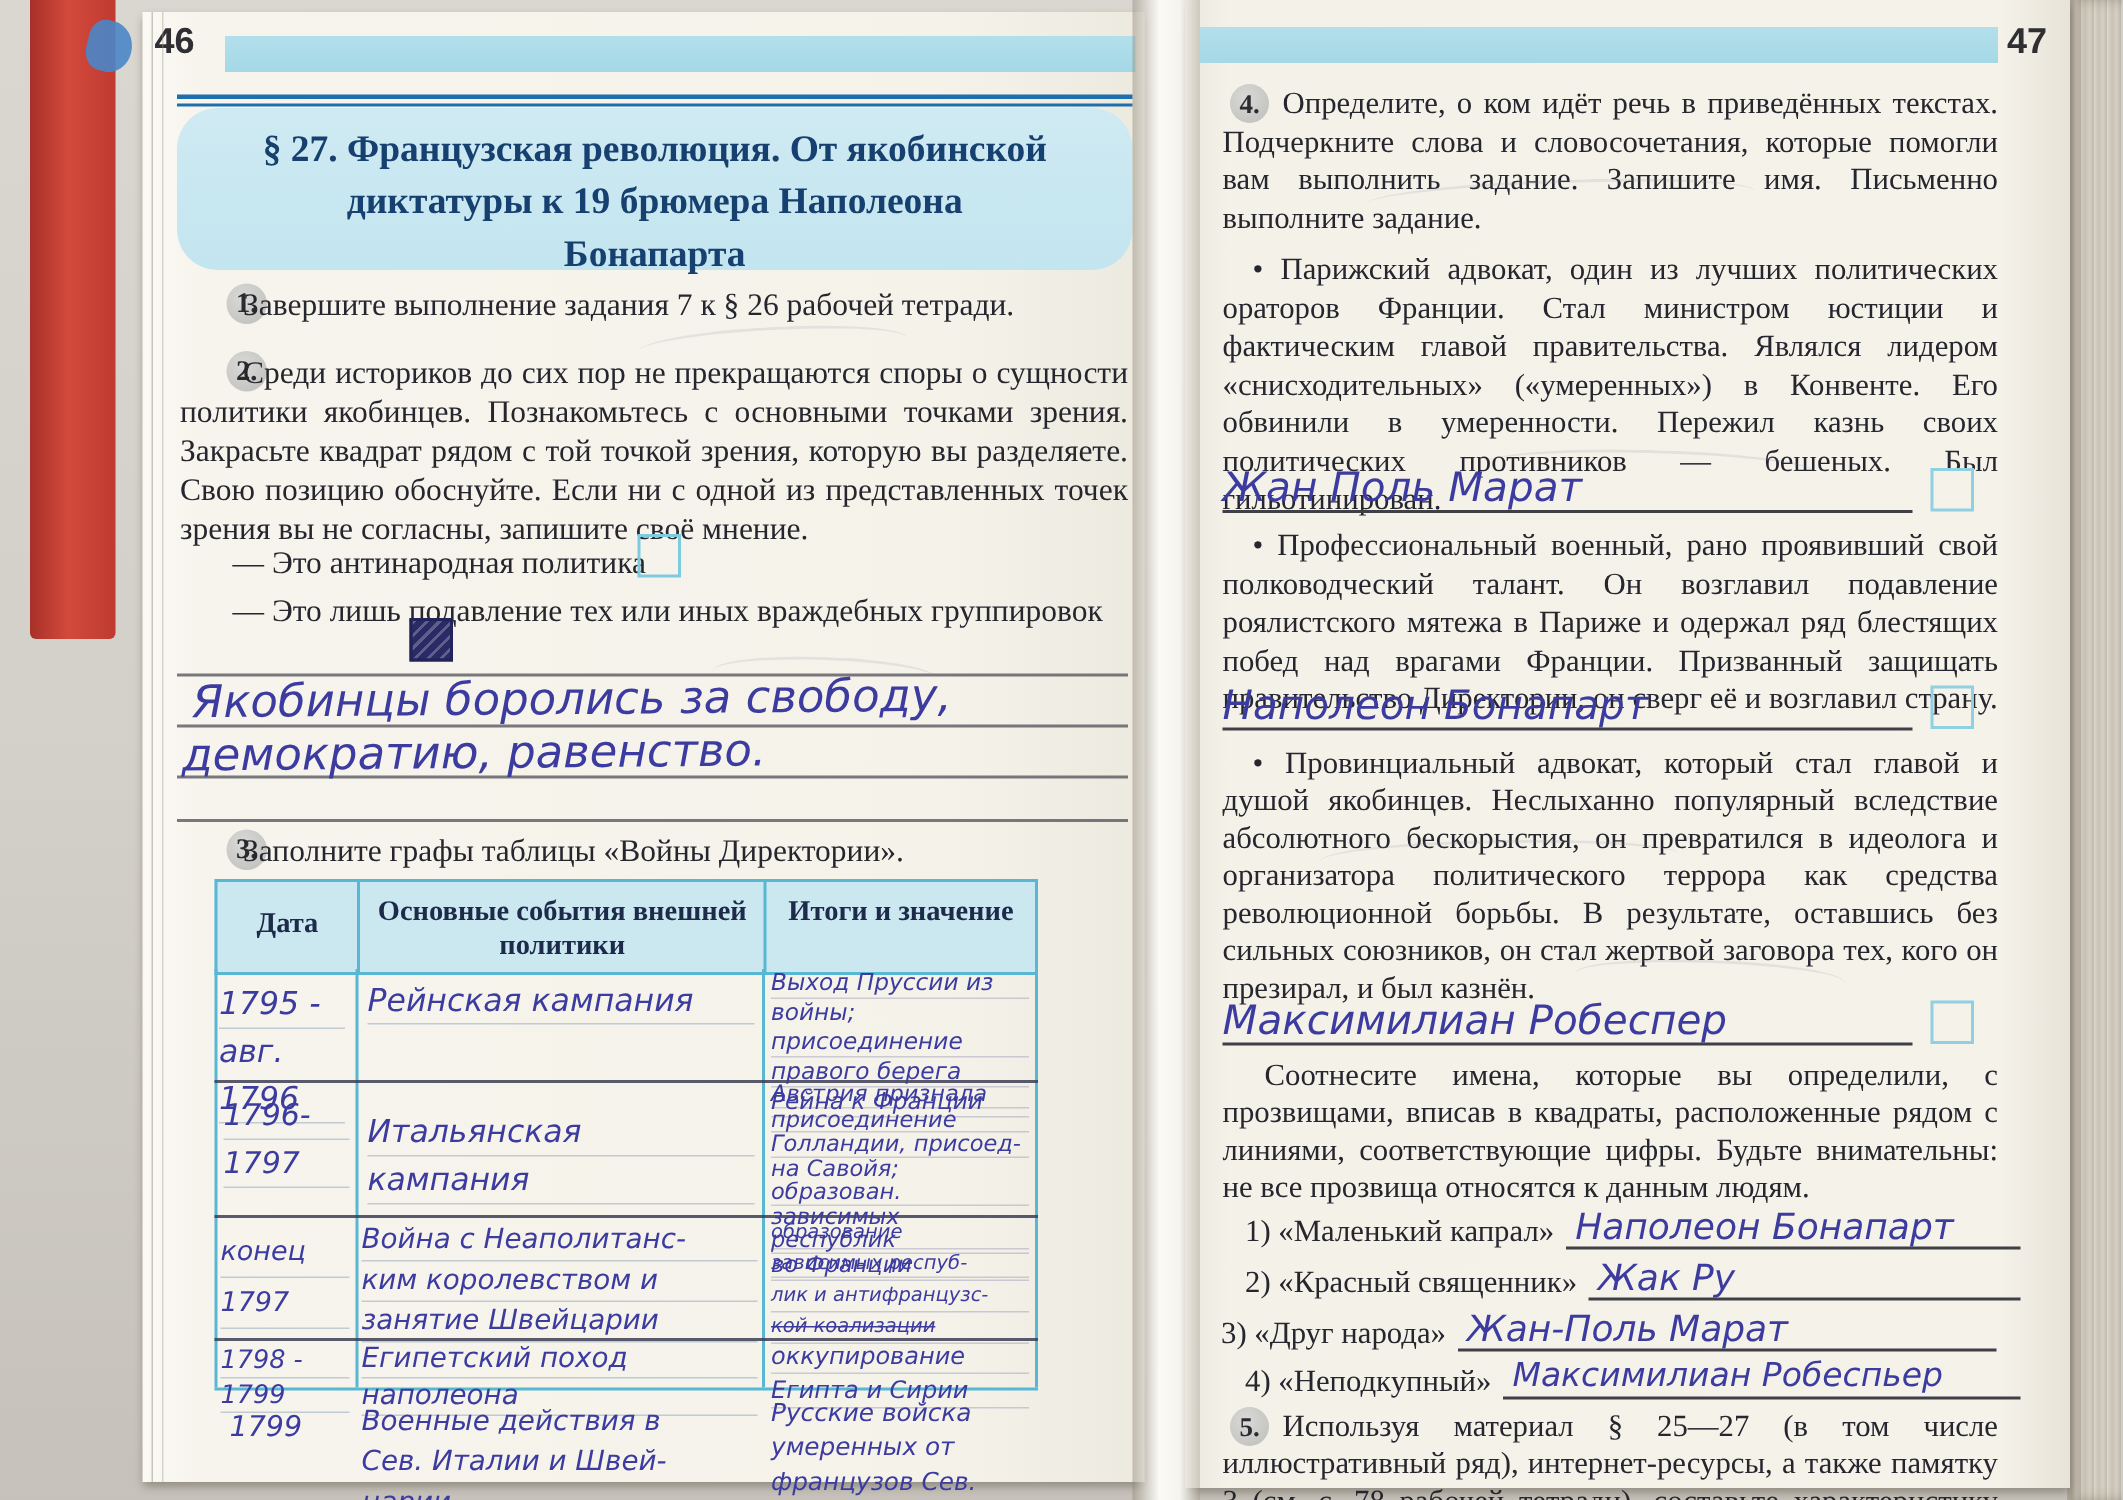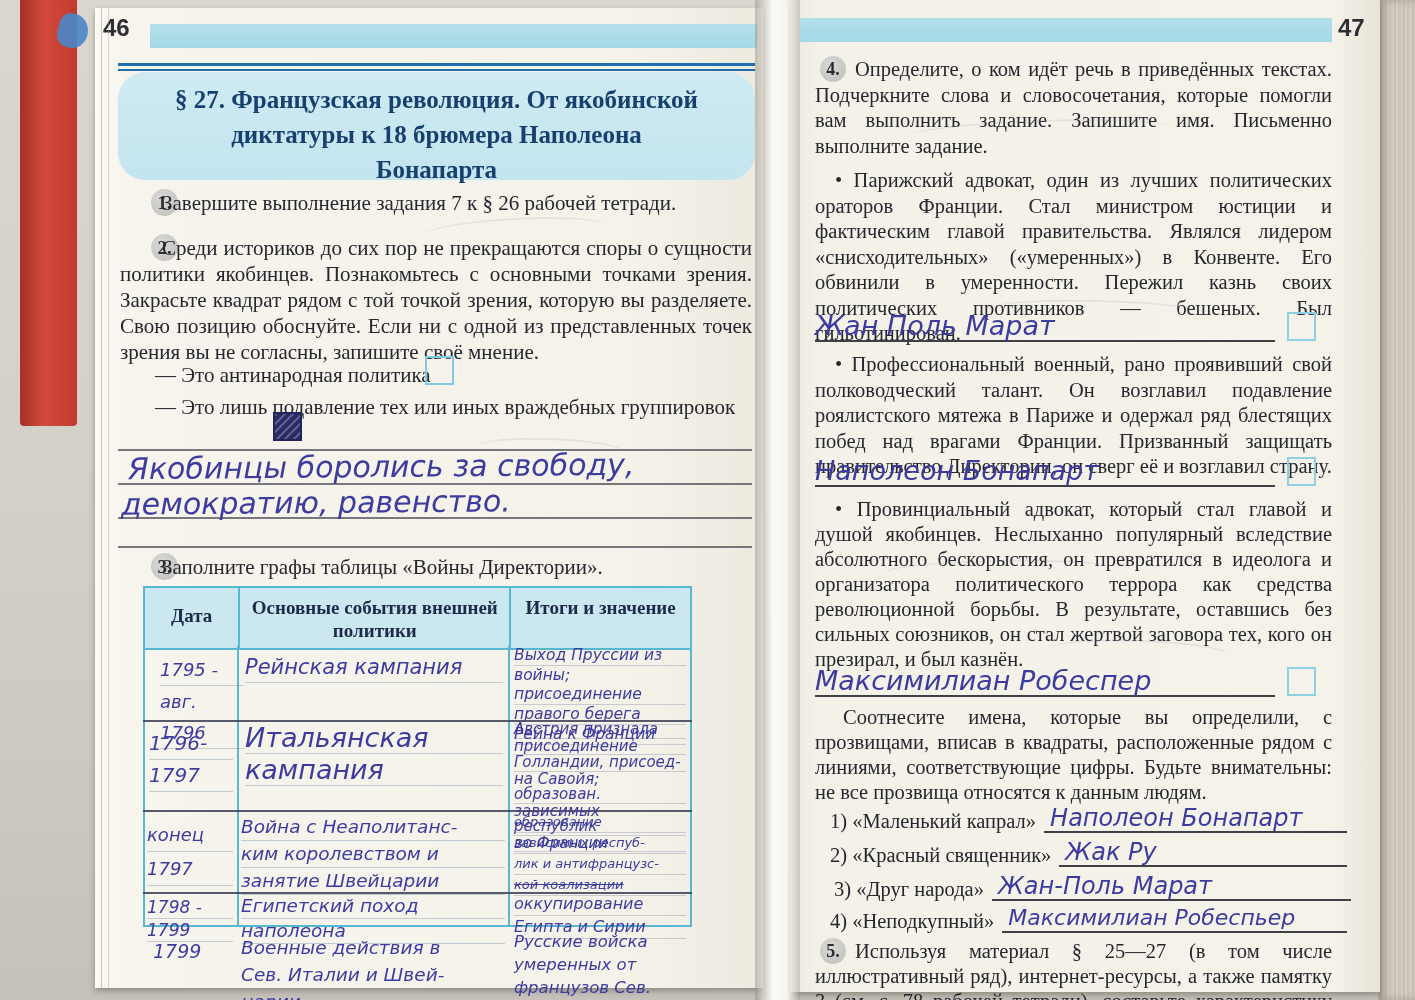--- a/index.html
+++ b/index.html
@@ -73,21 +73,21 @@
   <div class="page page-left">
     <div class="pagenum" style="left:8px;top:6px;">46</div>
     <div class="band" style="left:55px;top:16px;width:607px;"></div>
 
     <div class="dline" style="left:23px;top:55px;width:637px;height:3px;"></div>
     <div class="dline" style="left:23px;top:61px;width:637px;height:1.5px;"></div>
 
     <div class="titleband">
       <div>
         <span>§ 27. Французская революция. От якобинской</span>
-        <span>диктатуры к 18 брюмера Наполеона</span>
+        <span>диктатуры к 19 брюмера Наполеона</span>
         <span>Бонапарта</span>
       </div>
     </div>
 
     <div class="badge" style="left:56px;top:181px;">1.</div>
     <div class="p" style="left:25px;top:182px;width:632px;font-size:21px;line-height:27px;text-indent:42px;">Завершите выполнение задания 7 к § 26 рабочей тетради.</div>
 
     <div class="badge" style="left:56px;top:226px;">2.</div>
     <div class="p" style="left:25px;top:227px;width:632px;font-size:21px;line-height:26px;text-indent:42px;">Среди историков до сих пор не прекращаются споры о сущности политики якобинцев. Познакомьтесь с основными точками зрения. Закрасьте квадрат рядом с той точкой зрения, которую вы разделяете. Свою позицию обоснуйте. Если ни с одной из представленных точек зрения вы не согласны, запишите своё мнение.</div>
 
@@ -118,39 +118,39 @@
       <div class="vline" style="left:0;top:60px;height:279px;"></div>
       <div class="vline" style="left:94px;top:60px;height:279px;"></div>
       <div class="vline" style="left:365px;top:60px;height:279px;"></div>
       <div class="vline" style="left:547px;top:60px;height:279px;"></div>
       <div style="position:absolute;left:0;top:339px;width:549px;height:2px;background:#58b7d3;"></div>
 
       <div class="hpen" style="left:0;top:134px;width:549px;"></div>
       <div class="hpen" style="left:0;top:224px;width:549px;"></div>
       <div class="hpen" style="left:0;top:306px;width:549px;"></div>
 
-      <div class="cell hw" style="left:17px;top:68px;width:84px;font-size:18px;line-height:31px;">
+      <div class="cell hw" style="left:3px;top:68px;width:84px;font-size:21px;line-height:31px;">
         <span>1795 -</span>
         <span>авг. 1796</span>
       </div>
       <div class="cell hw" style="left:102px;top:66px;width:258px;font-size:21px;line-height:30px;">
         <span>Рейнская кампания</span>
       </div>
       <div class="cell hw small" style="left:371px;top:60px;width:172px;font-size:15.5px;line-height:19px;">
         <span>Выход Пруссии из</span>
         <span>войны; присоединение</span>
         <span>правого берега</span>
         <span>Рейна к Франции</span>
       </div>
 
       <div class="cell hw" style="left:6px;top:142px;width:84px;font-size:20px;line-height:31px;">
         <span>1796-</span>
         <span>1797</span>
       </div>
-      <div class="cell hw" style="left:102px;top:136px;width:258px;font-size:27px;line-height:31px;">
+      <div class="cell hw" style="left:102px;top:153px;width:258px;font-size:21px;line-height:31px;">
         <span>Итальянская</span>
         <span>кампания</span>
       </div>
       <div class="cell hw small" style="left:371px;top:136px;width:172px;font-size:15px;line-height:15.5px;">
         <span>Австрия признала</span>
         <span>присоединение</span>
         <span>Голландии, присоед-</span>
         <span>на Савойя; образован.</span>
         <span>зависимых республик</span>
         <span>во Франции</span>
@@ -233,21 +233,21 @@
     <div class="p" style="left:25px;top:705px;width:517px;font-size:20.5px;line-height:25px;text-indent:28px;">Соотнесите имена, которые вы определили, с прозвищами, вписав в квадраты, расположенные рядом с линиями, соответствующие цифры. Будьте внимательны: не все прозвища относятся к данным людям.</div>
 
     <div class="mrow" style="left:40px;top:806px;">
       <span class="lbl">1)  «Маленький капрал»</span>
       <span class="mhw hw">Наполеон Бонапарт</span>
     </div>
     <div class="mrow" style="left:40px;top:840px;">
       <span class="lbl">2)  «Красный священник»</span>
       <span class="mhw hw">Жак Ру</span>
     </div>
-    <div class="mrow" style="left:44px;top:874px;">
+    <div class="mrow" style="left:24px;top:874px;">
       <span class="lbl">3)  «Друг народа»</span>
       <span class="mhw hw">Жан-Поль Марат</span>
     </div>
     <div class="mrow" style="left:40px;top:906px;">
       <span class="lbl">4)  «Неподкупный»</span>
       <span class="mhw hw" style="font-size:22px;">Максимилиан Робеспьер</span>
     </div>
 
     <div class="badge" style="left:30px;top:938px;width:26px;height:26px;font-size:18px;line-height:26px;">5.</div>
     <div class="p" style="left:25px;top:939px;width:517px;font-size:20.5px;line-height:25px;text-indent:40px;">Используя материал § 25—27 (в том числе иллюстративный ряд), интернет-ресурсы, а также памятку 3 (см. с. 78 рабочей тетради), составьте характеристику одного из деятелей Французской революции (по вашему выбору).</div>

